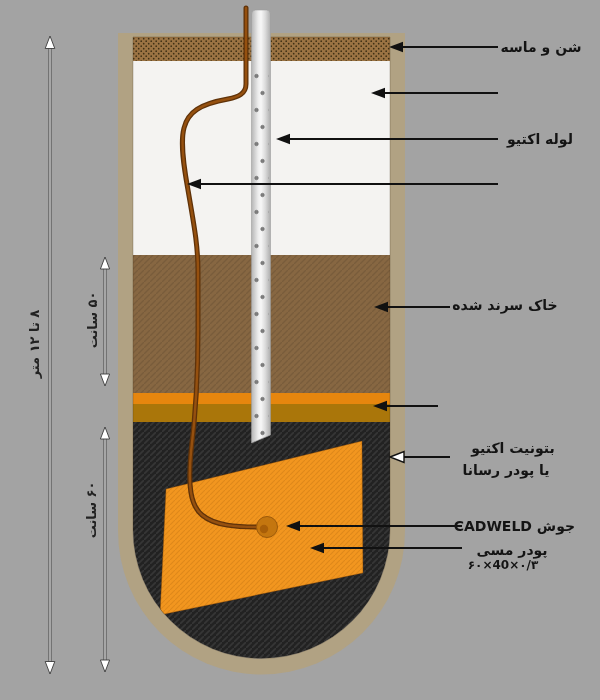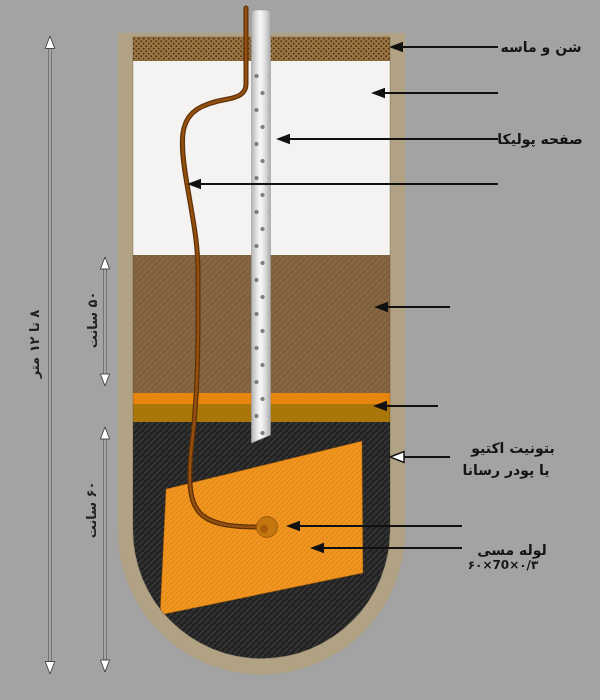--- a/index.html
+++ b/index.html
@@ -117,23 +117,25 @@
     <polygon points="105,257 100.4,269 109.6,269"></polygon>
     <polygon points="105,386 100.4,374 109.6,374"></polygon>
 
     <rect x="104" y="438" width="2" height="223"></rect>
     <polygon points="105,427 100.4,439 109.6,439"></polygon>
     <polygon points="105,672 100.4,660 109.6,660"></polygon>
   </g>
 </svg>
 
 <div class="lbl" style="left:481px;top:39px;width:120px">شن و ماسه</div>
-<div class="lbl" style="left:480px;top:131px;width:120px">صفحه پولیکا</div>
+<div class="lbl" style="left:480px;top:131px;width:120px">لوله اکتیو</div>
+<div class="lbl" style="left:445px;top:297px;width:120px">خاک سرند شده</div>
 <div class="lbl" style="left:446px;top:462px;width:120px">یا پودر رسانا</div>
 <div class="lbl" style="left:453px;top:440px;width:120px">بتونیت اکتیو</div>
-<div class="lbl" style="left:452px;top:542px;width:120px">لوله مسی</div>
-<div class="lbl small ltr" style="left:443px;top:558px;width:120px">۶۰×70×۰/۳</div>
+<div class="lbl" style="left:455px;top:518px;width:120px">جوش CADWELD</div>
+<div class="lbl" style="left:452px;top:542px;width:120px">پودر مسی</div>
+<div class="lbl small ltr" style="left:443px;top:558px;width:120px">۶۰×40×۰/۳</div>
 
 <div class="dim" style="left:-35px;top:336px;width:140px">۸ تا ۱۲ متر</div>
 <div class="dim" style="left:48px;top:312px;width:90px">۵۰ سانت</div>
 <div class="dim" style="left:47px;top:502px;width:90px">۶۰ سانت</div>
 
 </div>
 
 </body></html>

